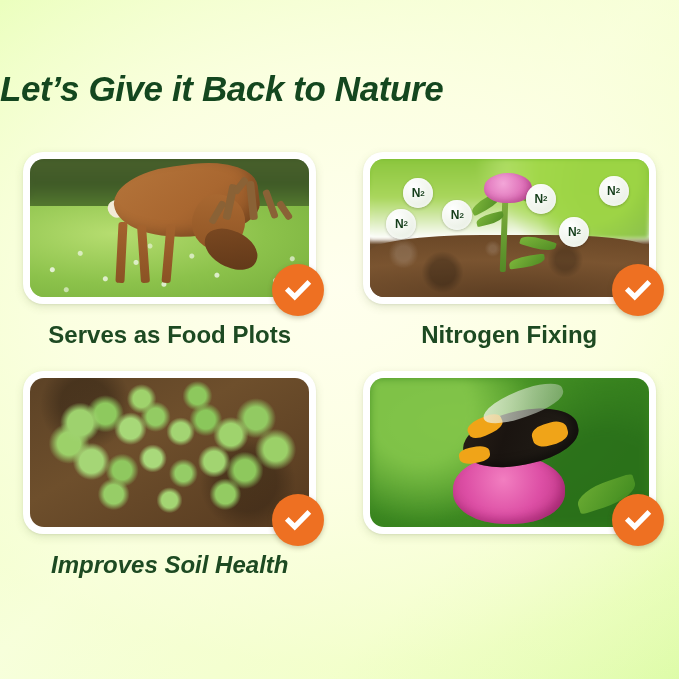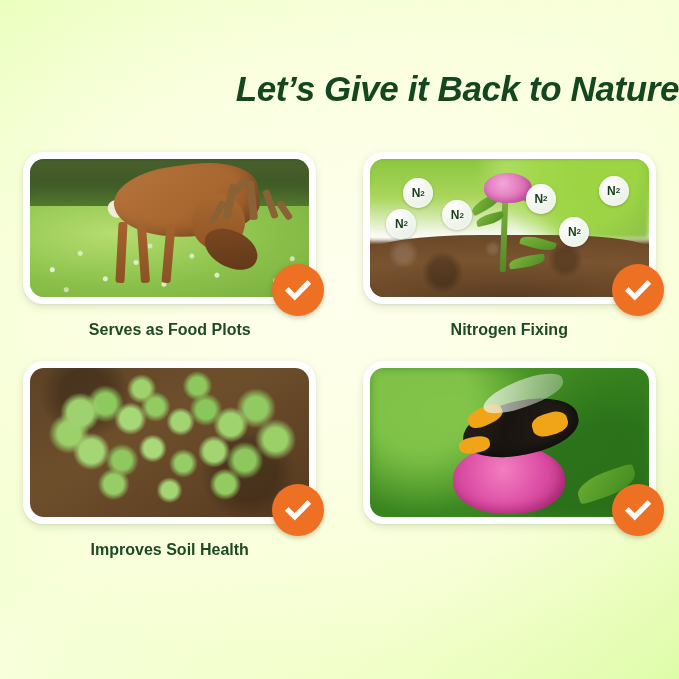--- a/index.html
+++ b/index.html
@@ -9,21 +9,21 @@
     background:#eaffc0;
   }
   .poster{
     position:relative;width:679px;height:679px;
     background:
       radial-gradient(ellipse 120% 90% at 50% 42%, rgba(255,255,238,0.97) 0%, rgba(253,255,228,0.86) 34%, rgba(247,255,205,0.30) 62%, rgba(240,255,185,0.0) 80%),
       linear-gradient(135deg,#e6ffb8 0%,#edffc8 22%,#f7ffdd 48%,#f1ffcb 74%,#dcfca6 100%);
   }
   .title{
     position:absolute;left:0;right:0;top:69px;
-    text-align:right;
+    text-align:left;
     font-size:35px;font-weight:700;font-style:italic;
     letter-spacing:-0.4px;
     color:#14471f;
     white-space:nowrap;
   }
   .grid{
     position:absolute;left:0;top:152px;width:679px;
   }
   .row{display:flex;}
   .cell{width:339.5px;display:flex;flex-direction:column;align-items:center;}
@@ -49,26 +49,26 @@
     width:52px;height:52px;border-radius:50%;
     background:#ee7022;
     box-shadow:0 2px 5px rgba(90,70,30,0.30);
     right:-8px;bottom:-12px;
     display:flex;align-items:center;justify-content:center;
     z-index:5;
   }
   .badge svg{width:30px;height:30px;display:block;}
   .caption{
     margin-top:17px;
-    font-size:16px;font-weight:700;
+    font-size:24px;font-weight:700;
     color:#1d4a22;
     text-align:center;
     white-space:nowrap;
   }
-  .caption.lower{}
+  .caption.lower{font-style:italic;}
 
   
   .ph-deer{background:linear-gradient(#3d5526 0%,#44602a 26%,#5f8a33 38%,#86b84a 55%,#9ecb5c 75%,#8cbd50 100%);}
   .ph-deer .sky{position:absolute;left:0;right:0;top:0;height:36%;
     background:linear-gradient(#49602c,#3f5a27 50%,#567c30);filter:blur(3px);}
   .ph-deer .field{position:absolute;left:0;right:0;bottom:0;height:66%;
     background:radial-gradient(ellipse at 30% 30%, #b6dd70, #8cc24b 55%, #76ad3c 100%);}
   .ph-deer .field:after{content:"";position:absolute;inset:0;
     background:
       radial-gradient(circle at 8% 70%, rgba(255,255,255,.75) 0 2px, transparent 3px),

